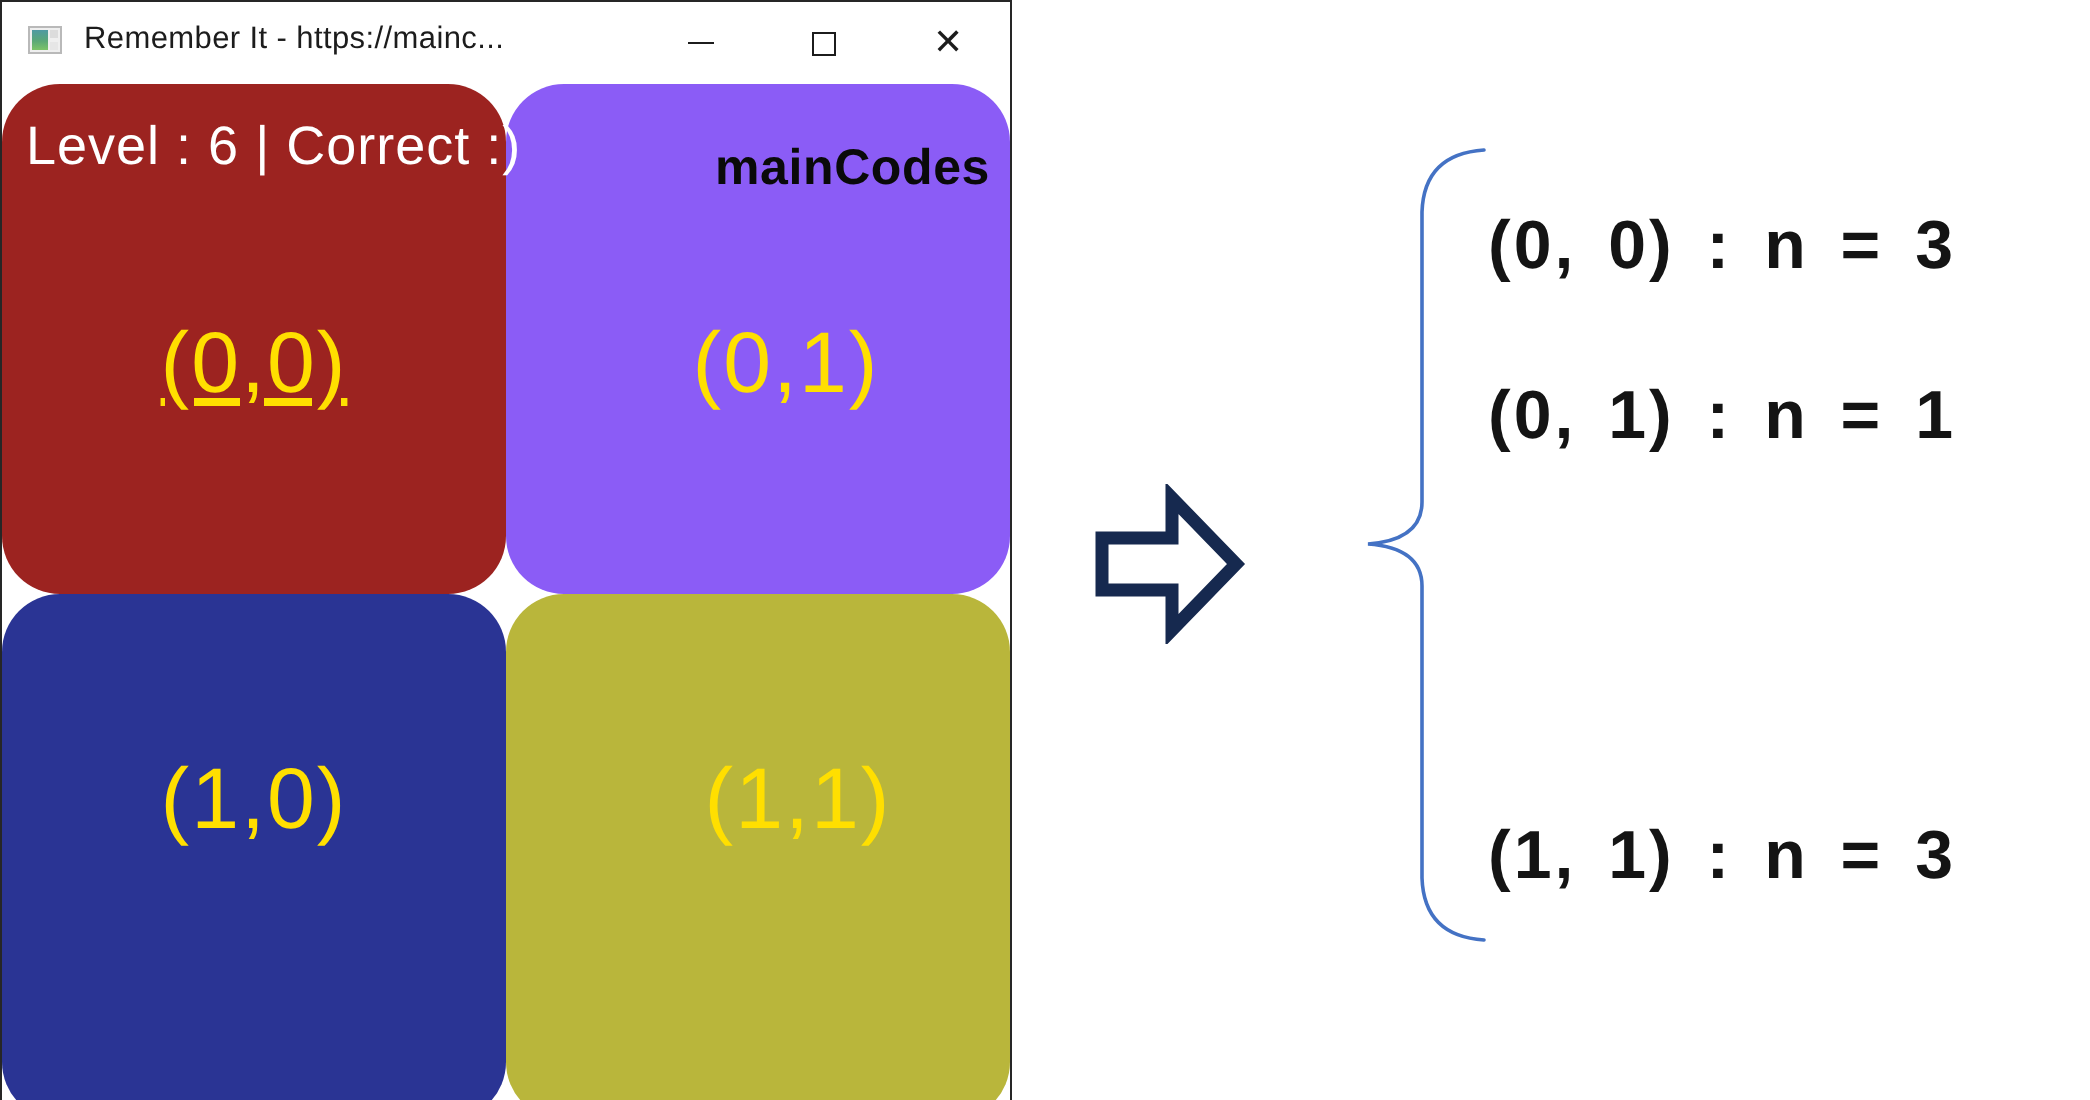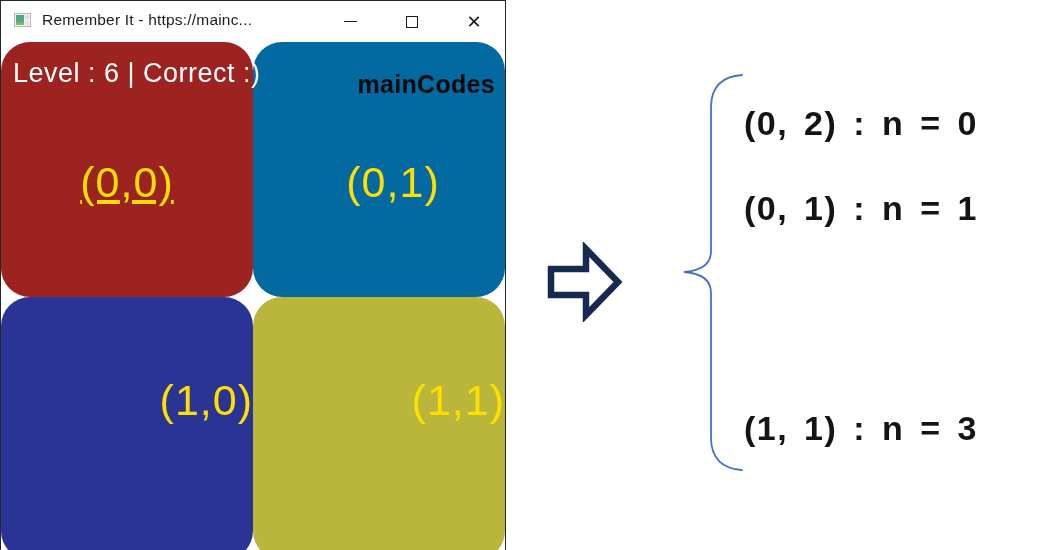--- a/index.html
+++ b/index.html
@@ -30,21 +30,21 @@
   .glyph-close { font-size: 18px; font-weight: 400; color: #1c1c1c; line-height: 1;
     font-family: "DejaVu Sans", sans-serif; }
 
   
   .board { position: absolute; left: 0; top: 41px; width: 504px; height: 518px;
     display: grid; grid-template-columns: 252px 252px; grid-template-rows: 255px 1fr; }
   .cell { position: relative; border-radius: 29px; }
   .coord { position: absolute; left: 0; right: 0; text-align: center;
     font-size: 43px; color: #ffdf00; font-weight: 400; letter-spacing: 1px; }
   .cell-top .coord { top: 116px; }
-  .cell-bottom .coord { top: 79px; text-align: right; }
+  .cell-bottom .coord { top: 79px; }
   .hud-status { position: absolute; left: 12px; top: 16px; color: #ffffff;
     font-size: 27px; letter-spacing: 0.5px; white-space: nowrap; z-index: 2; }
   .watermark { position: absolute; right: 10px; top: 28px; color: #0a0a0a;
     font-size: 25px; font-weight: 700; letter-spacing: 0.3px; z-index: 2; }
 
   
   .arrow-wrap { position: absolute; left: 546px; top: 242px; }
   .brace-wrap { position: absolute; left: 674px; top: 64px; }
   .map-line { position: absolute; left: 744px; width: 300px; white-space: nowrap;
     font-size: 34px; font-weight: 700; color: #141414; letter-spacing: 1.5px;
@@ -78,21 +78,21 @@
           <span class="glyph-close">✕</span>
         </div>
       </div>
     </div>
 
     <div class="board">
       <div class="cell cell-top" style="background: rgb(156, 35, 32);">
         <span class="hud-status">Level : 6 | Correct :)</span>
         <span class="coord" style="color: rgb(255, 223, 0); text-decoration: underline;">(0,0)</span>
       </div>
-      <div class="cell cell-top" style="background: #0369a1;">
+      <div class="cell cell-top" style="background: #8b5cf6;">
         <span class="watermark">mainCodes</span>
         <span class="coord" style="color: rgb(255, 223, 0); margin-left: 28px;">(0,1)</span>
       </div>
       <div class="cell cell-bottom" style="background: rgb(42, 52, 148);">
         <span class="coord" style="color: rgb(255, 223, 0);">(1,0)</span>
       </div>
       <div class="cell cell-bottom" style="background: rgb(185, 182, 59);">
         <span class="coord" style="color: rgb(255, 223, 0); margin-left: 40px;">(1,1)</span>
       </div>
     </div>
@@ -103,17 +103,17 @@
       <path d="M 5 27 L 40 27 L 40 7 L 72 40 L 40 73 L 40 53 L 5 53 Z" fill="#ffffff" stroke="#16294f" stroke-width="6.5" stroke-linejoin="miter"></path>
     </svg>
   </div>
 
   <div class="brace-wrap">
     <svg width="80" height="416" viewBox="0 0 80 416">
       <path d="M 68 11 Q 38 13 37 42 L 37 187 Q 37 206 10 208 Q 37 210 37 229 L 37 375 Q 38 404 68 406" fill="none" stroke="#4472c4" stroke-width="1.8" stroke-linecap="round"></path>
     </svg>
   </div>
 
-  <div class="map-line map-line-0">(0, 2) : n = 0</div>
+  <div class="map-line map-line-0">(0, 0) : n = 3</div>
   <div class="map-line map-line-1">(0, 1) : n = 1</div>
   <div class="map-line map-line-3">(1, 1) : n = 3</div>
 
 </div>
 
 </body></html>

